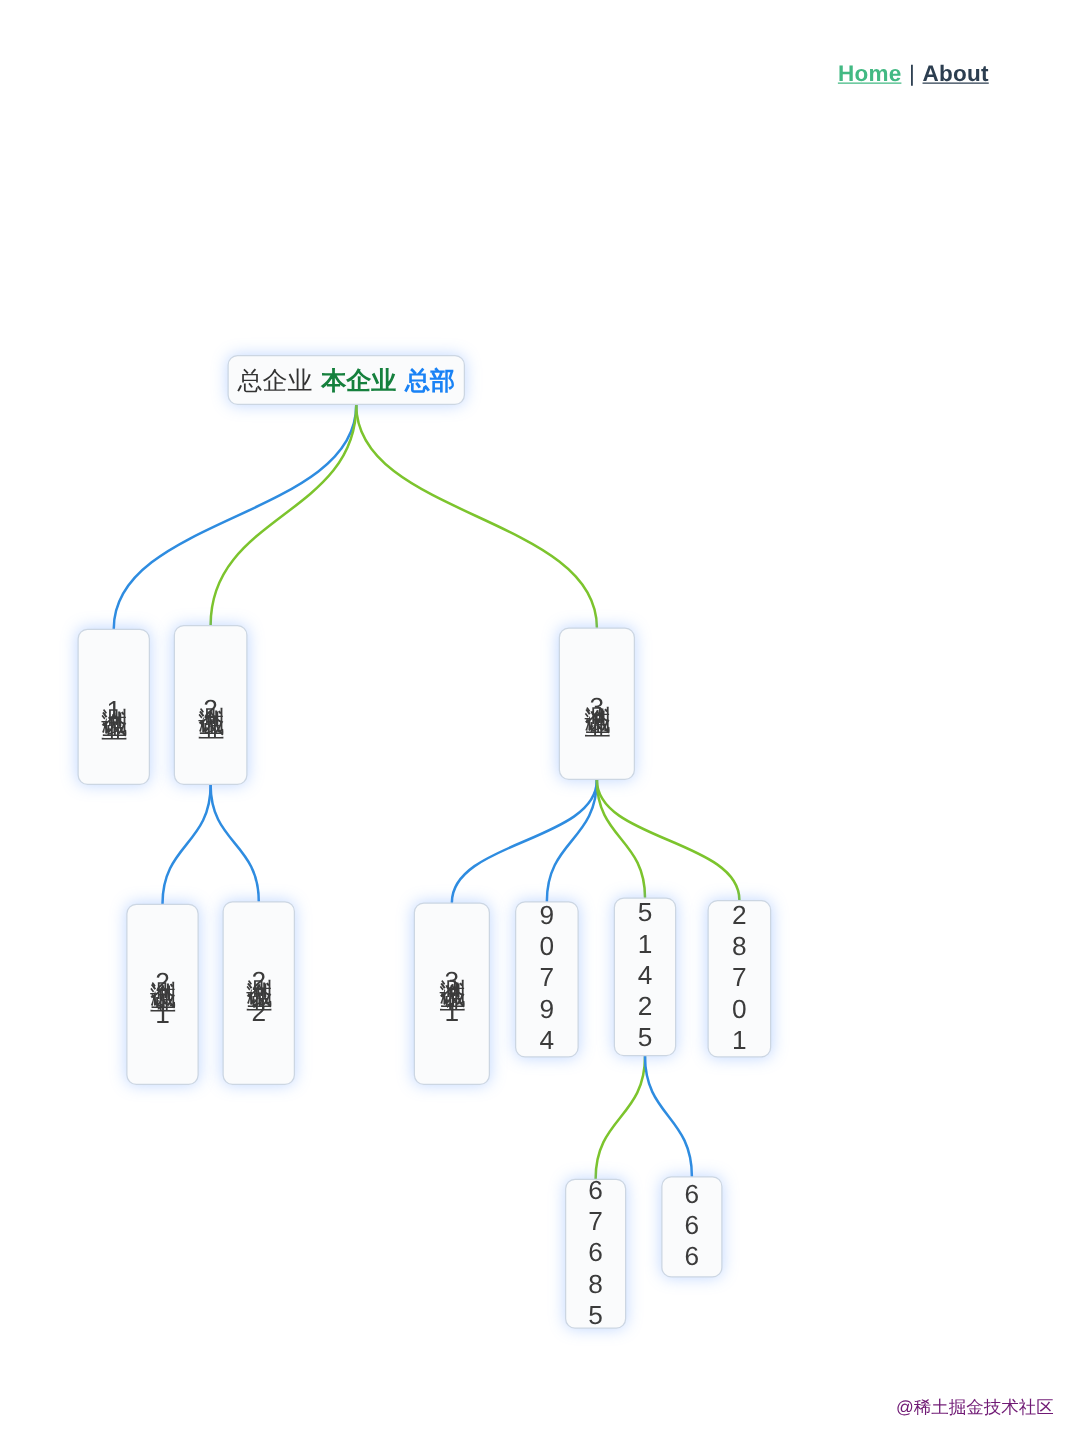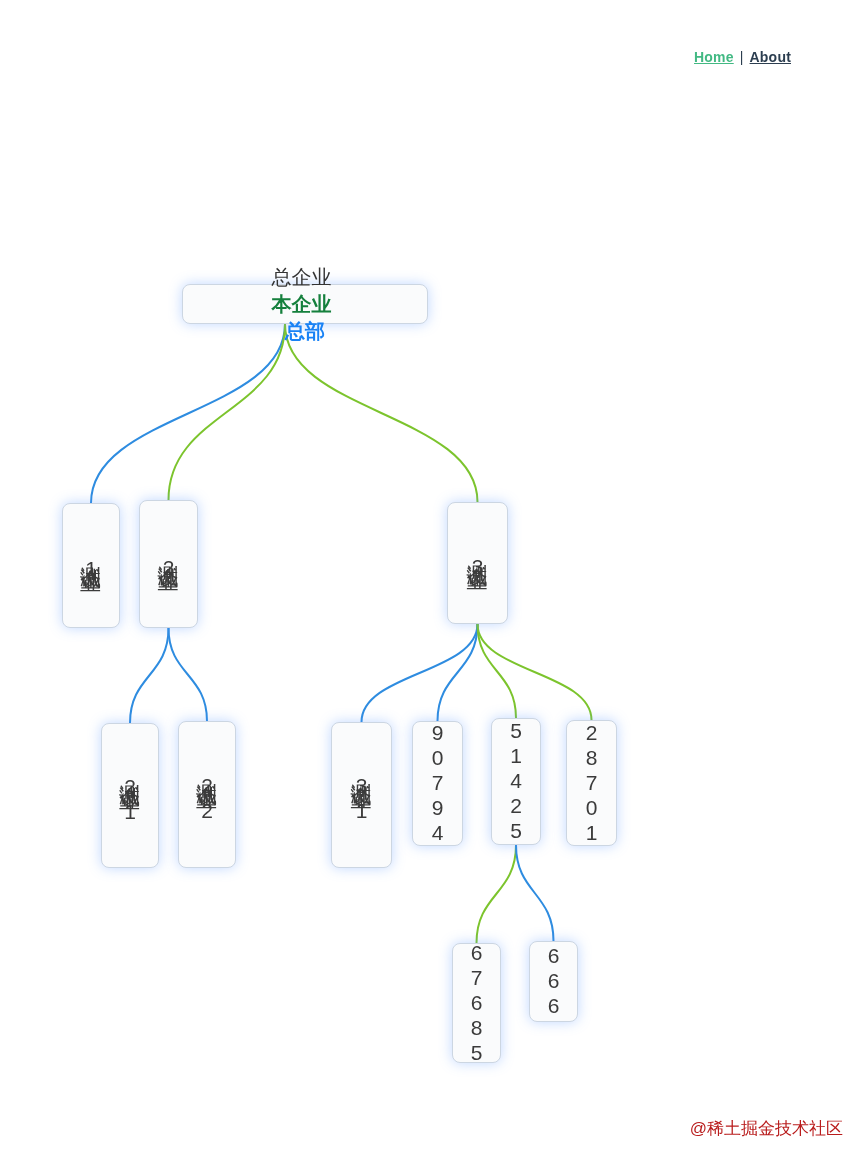--- a/index.html
+++ b/index.html
@@ -7,21 +7,21 @@
     width: 855px; height: 1149px;
     background: #ffffff;
     font-family: "Liberation Sans", sans-serif;
     position: relative;
     overflow: hidden;
   }
   
   .top-nav {
     position: absolute;
     top: 49px; right: 64px;
-    font-size: 14px;
+    font-size: 18px;
     font-weight: bold;
     color: #2c3e50;
     letter-spacing: 0.2px;
   }
   .top-nav a { text-decoration: underline; cursor: pointer; }
   .nav-home { color: #42b983; }
   .nav-about { color: #2c3e50; }
   .nav-sep { font-weight: normal; color: #2c3e50; margin: 0 6px; text-decoration: none; }
 
   
@@ -55,22 +55,22 @@
     white-space: nowrap;
   }
   .node.root .root-title { color: #333333; margin-right: 7px; }
   .node.root .tag-green { font-weight: bold; margin-right: 7px; }
   .node.root .tag-blue { font-weight: bold; }
 
   .watermark {
     position: absolute;
     right: 12px;
     top: 1117px;
-    font-size: 17px;
-    color: #b91c1c;
+    font-size: 14px;
+    color: #701a75;
   }
 </style>
 </head>
 <body>
 
 <nav class="top-nav">
   <a class="nav-home" style="color: rgb(66, 185, 131);">Home</a><span class="nav-sep">|</span><a class="nav-about" style="color: rgb(44, 62, 80);">About</a>
 </nav>
 
 <div class="graph">
@@ -81,21 +81,21 @@
       <path d="M 168.5 628 C 168.5 675.5, 130 675.5, 130 723" stroke="#2e8ce0"></path>
       <path d="M 168.5 628 C 168.5 674.5, 207 674.5, 207 721" stroke="#2e8ce0"></path>
       <path d="M 477.5 624 C 477.5 673, 361.5 673, 361.5 722" stroke="#2e8ce0"></path>
       <path d="M 477.5 624 C 477.5 672.5, 437.5 672.5, 437.5 721" stroke="#2e8ce0"></path>
       <path d="M 477.5 624 C 477.5 671, 516 671, 516 718" stroke="#7cc42d"></path>
       <path d="M 477.5 624 C 477.5 672, 591.5 672, 591.5 720" stroke="#7cc42d"></path>
       <path d="M 516 845 C 516 894, 476.5 894, 476.5 943" stroke="#7cc42d"></path>
       <path d="M 516 845 C 516 893, 553.5 893, 553.5 941" stroke="#2e8ce0"></path>
     </svg>
 
-  <div class="node root" id="root-node" style="left: 182px; top: 284px; width: 246px; height: 40px; flex-direction: column;">
+  <div class="node root" id="root-node" style="left: 182px; top: 284px; width: 190px; height: 40px;">
     <span class="root-title">总企业</span>
     <span class="tag-green" style="color: #15803d;">本企业</span>
     <span class="tag-blue" style="color: rgb(25, 130, 245);">总部</span>
   </div>
 
   <div id="nodes-container">
       <div class="node v" style="left: 62px; top: 503px; width: 58px; height: 125px;">
         <span class="vlabel">测试企业1</span>
       </div>
       <div class="node v" style="left: 139px; top: 500px; width: 59px; height: 128px;">

